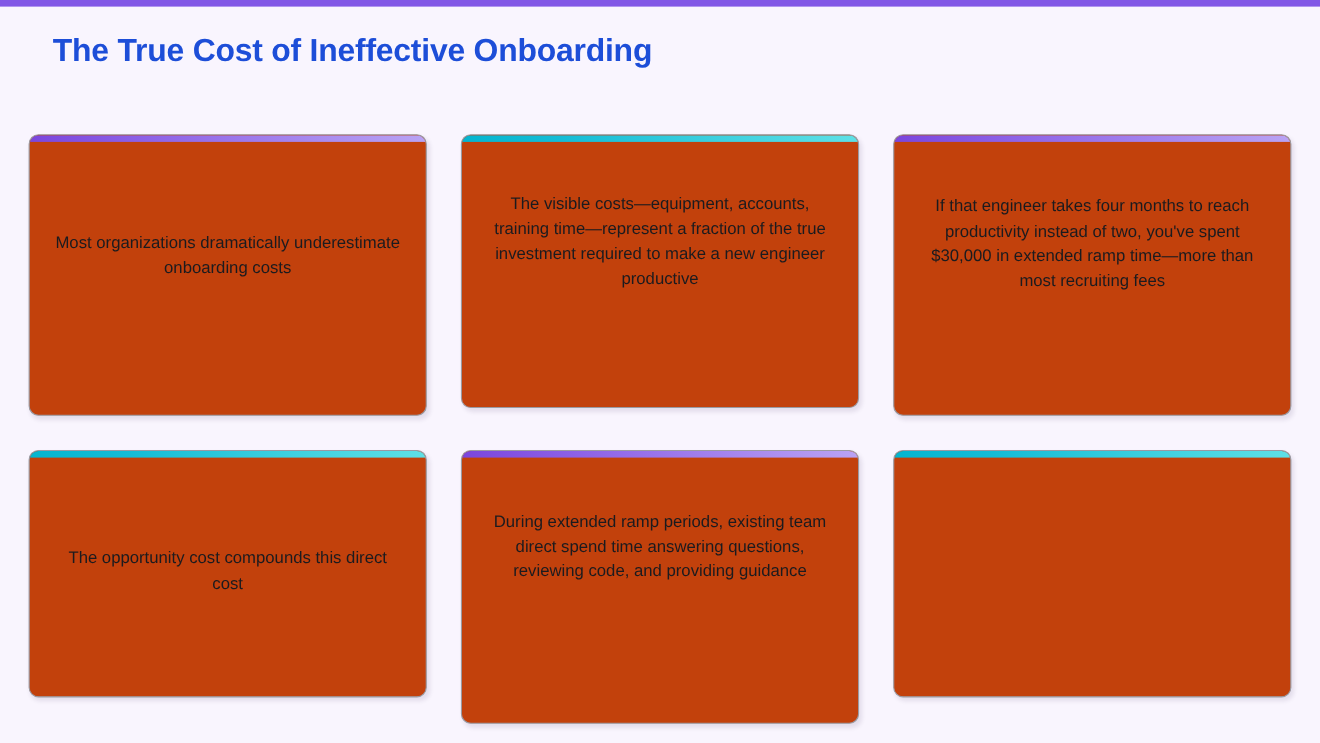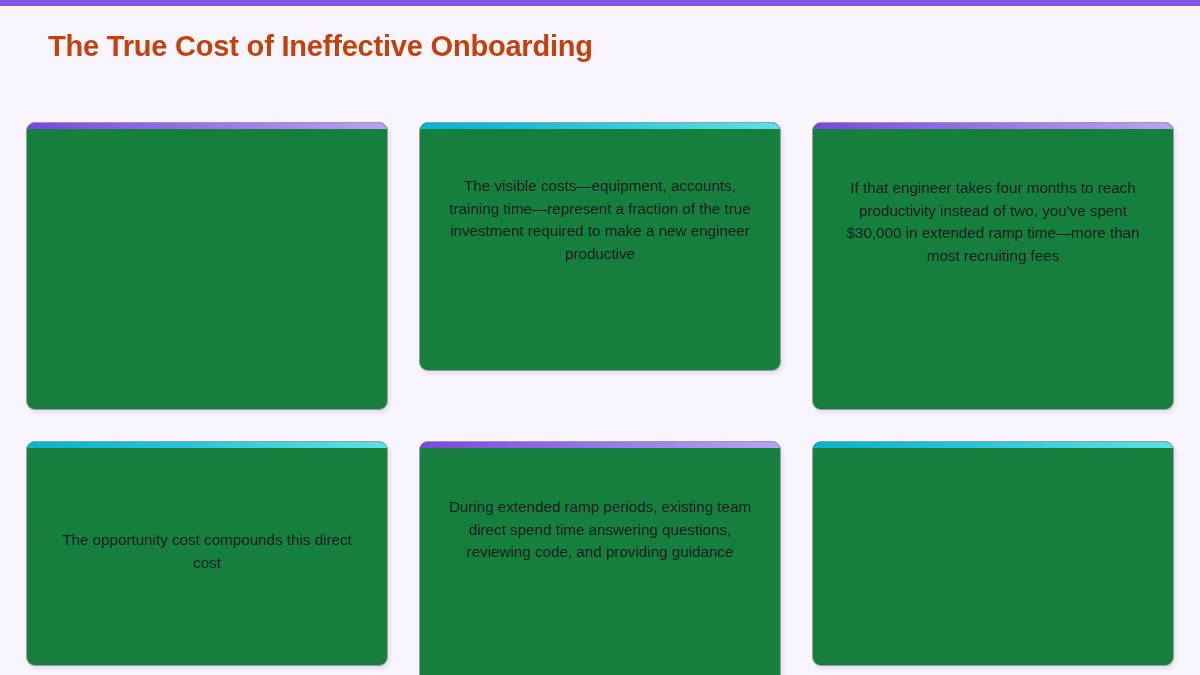--- a/index.html
+++ b/index.html
@@ -24,48 +24,48 @@
     height: 6px;
     background: #8257e6;
   }
 
   .page-title {
     position: absolute;
     top: 30px;
     left: 48px;
     font-size: 29px;
     font-weight: bold;
-    color: #c2410c;
+    color: #1d4ed8;
     letter-spacing: -0.2px;
     white-space: nowrap;
   }
 
   
   .card-grid {
     position: absolute;
     top: 122px;
     left: 26px;
     width: 1148px;
     display: grid;
     grid-template-columns: 362px 362px 362px;
     column-gap: 31px;
     row-gap: 31px;
   }
 
   .card {
     position: relative;
-    background: #15803d;
+    background: #c2410c;
     border: 1px solid #9a9aa2;
     border-radius: 9px;
     box-shadow: 2px 3px 4px rgba(40, 20, 70, 0.10);
     overflow: hidden;
     padding: 0 22px;
   }
 
-  .card.row1 { height: 288px; }
+  .card.row1 { height: 256px; }
   .card.row2 { height: 225px; }
 
   
   .card.tall { height: 249px; }
 
   .accent-bar {
     position: absolute;
     top: 0; left: 0; right: 0;
     height: 6px;
   }
@@ -97,20 +97,21 @@
 <body>
 
 <div class="top-accent"></div>
 
 <h1 class="page-title">The True Cost of Ineffective Onboarding</h1>
 
 <div class="card-grid">
 
   <div class="card row1">
     <div class="accent-bar accent-purple"></div>
+    <div class="card-text lines-2">Most organizations dramatically underestimate onboarding costs</div>
   </div>
 
   <div class="card row1 tall">
     <div class="accent-bar accent-teal"></div>
     <div class="card-text lines-5">The visible costs—equipment, accounts, training time—represent a fraction of the true investment required to make a new engineer productive</div>
   </div>
 
   <div class="card row1">
     <div class="accent-bar accent-purple"></div>
     <div class="card-text lines-4">If that engineer takes four months to reach productivity instead of two, you've spent $30,000 in extended ramp time—more than most recruiting fees</div>

